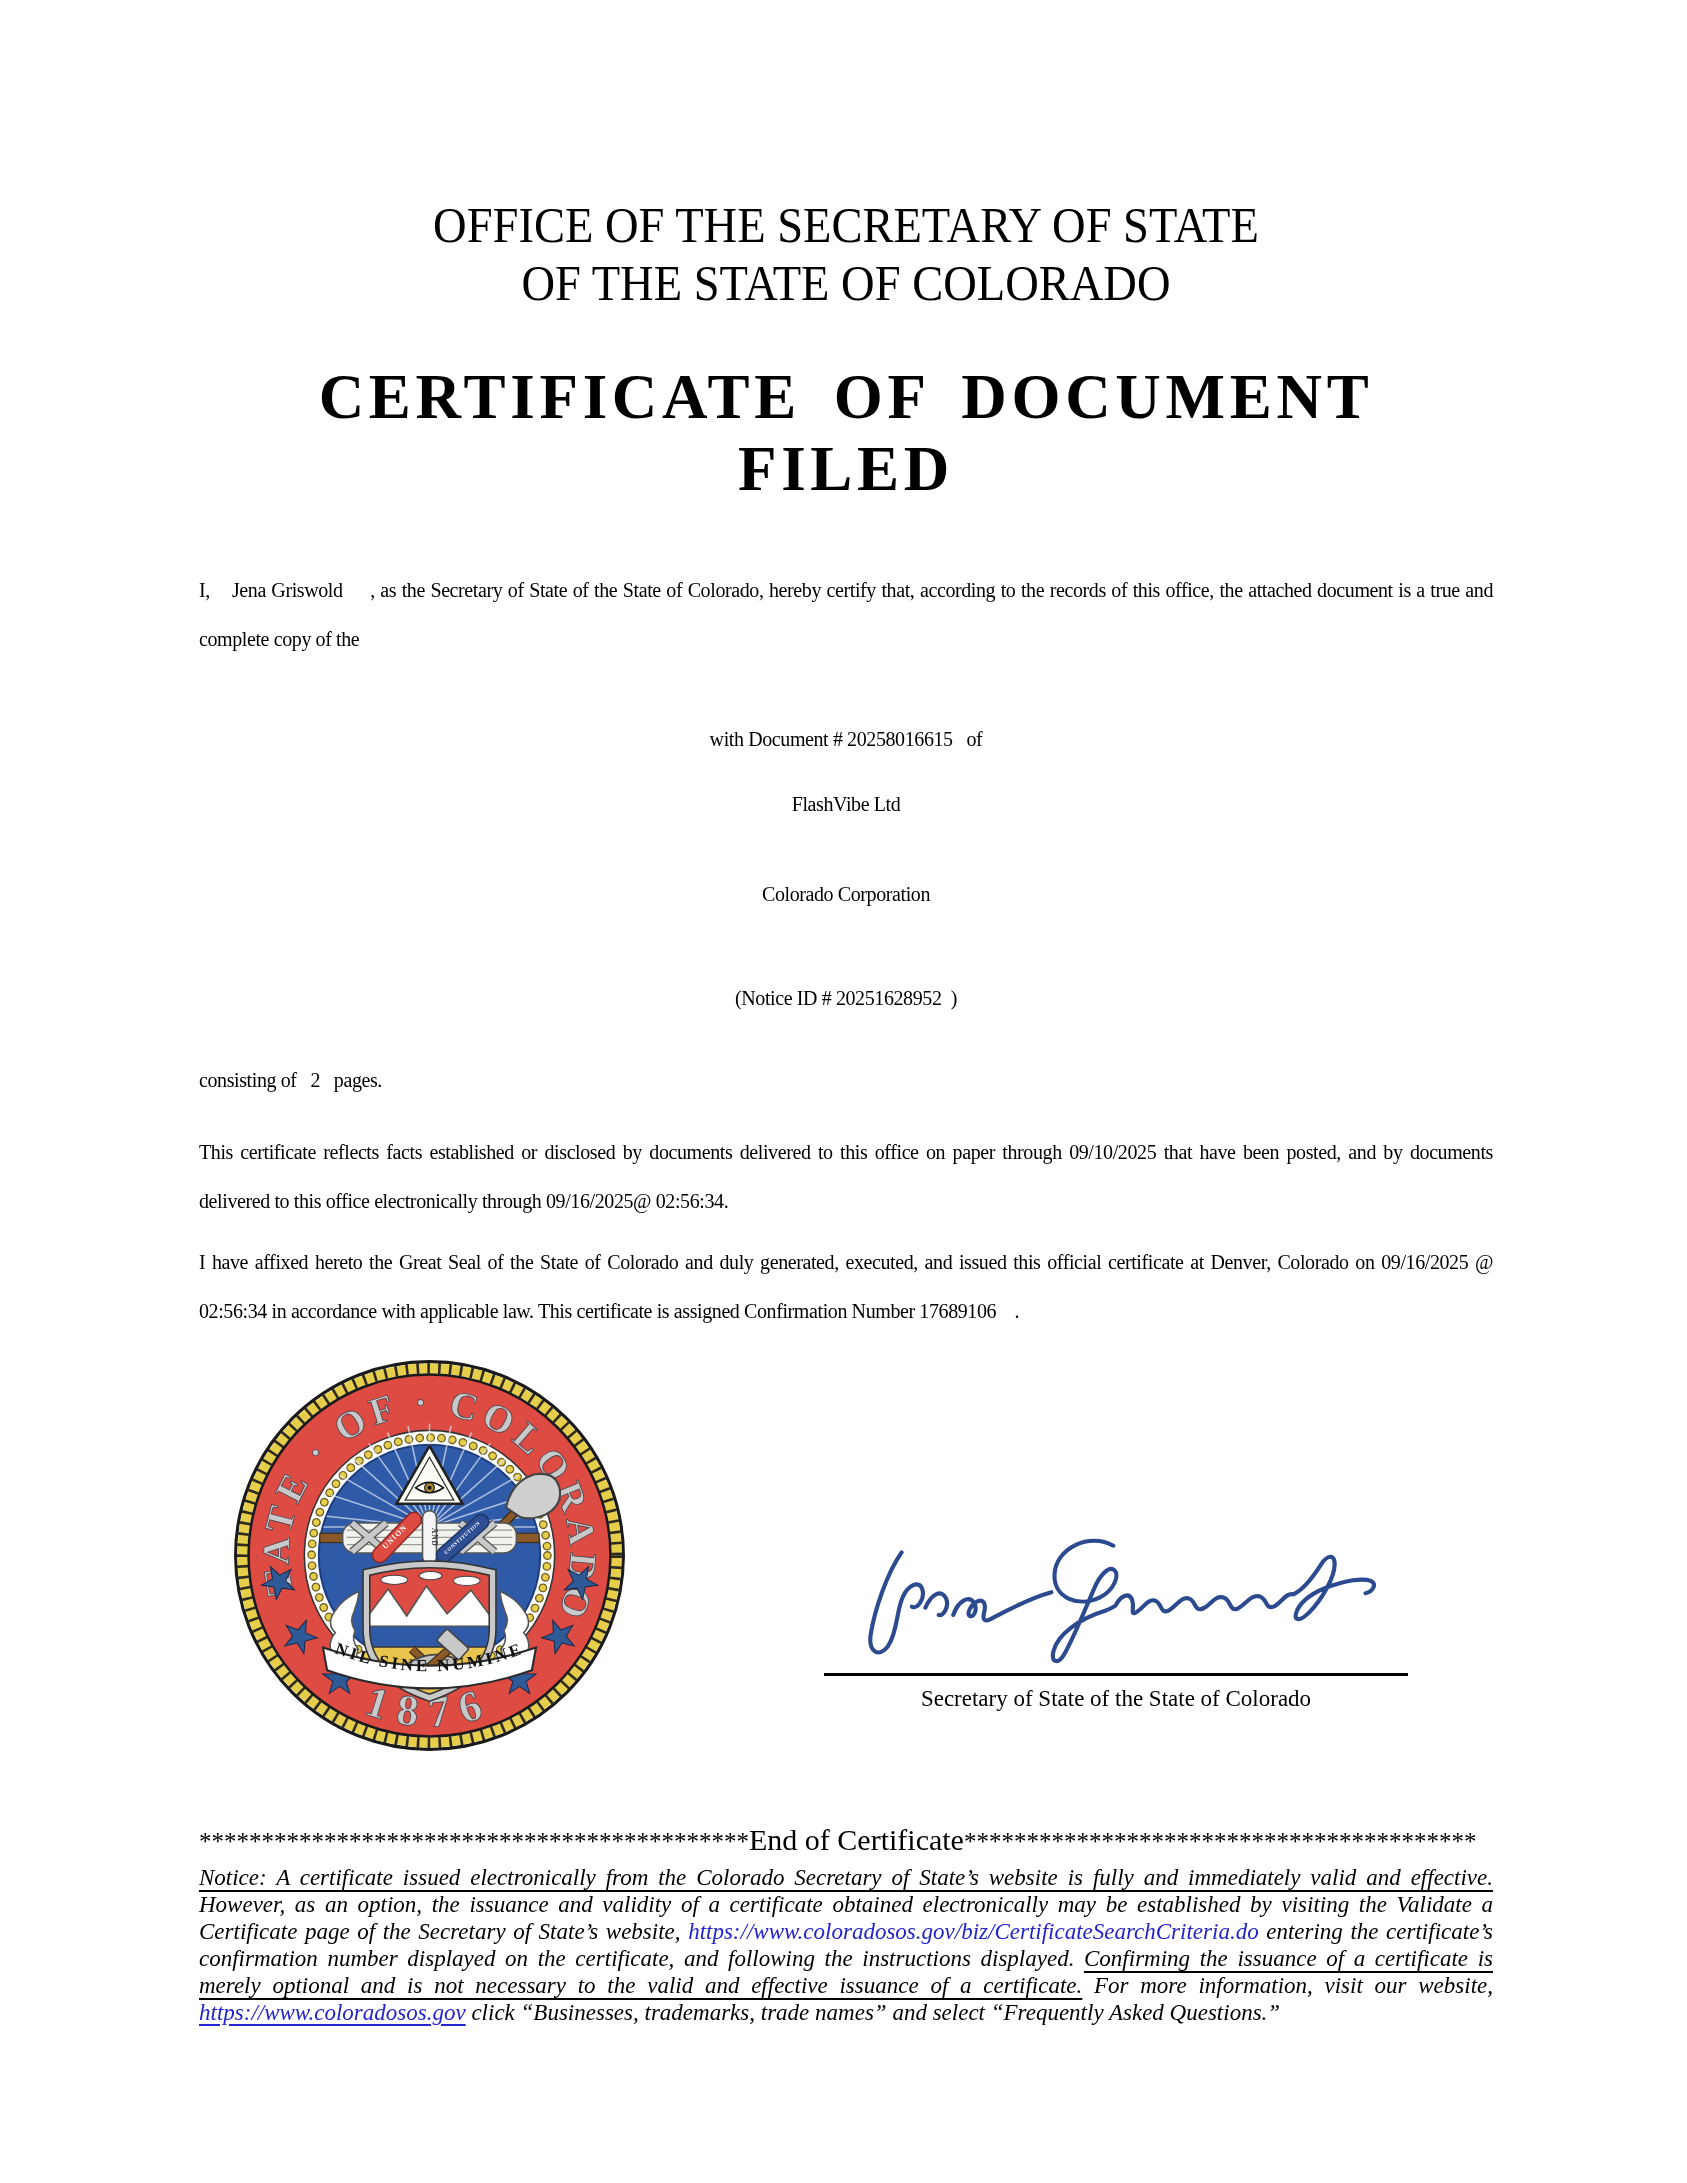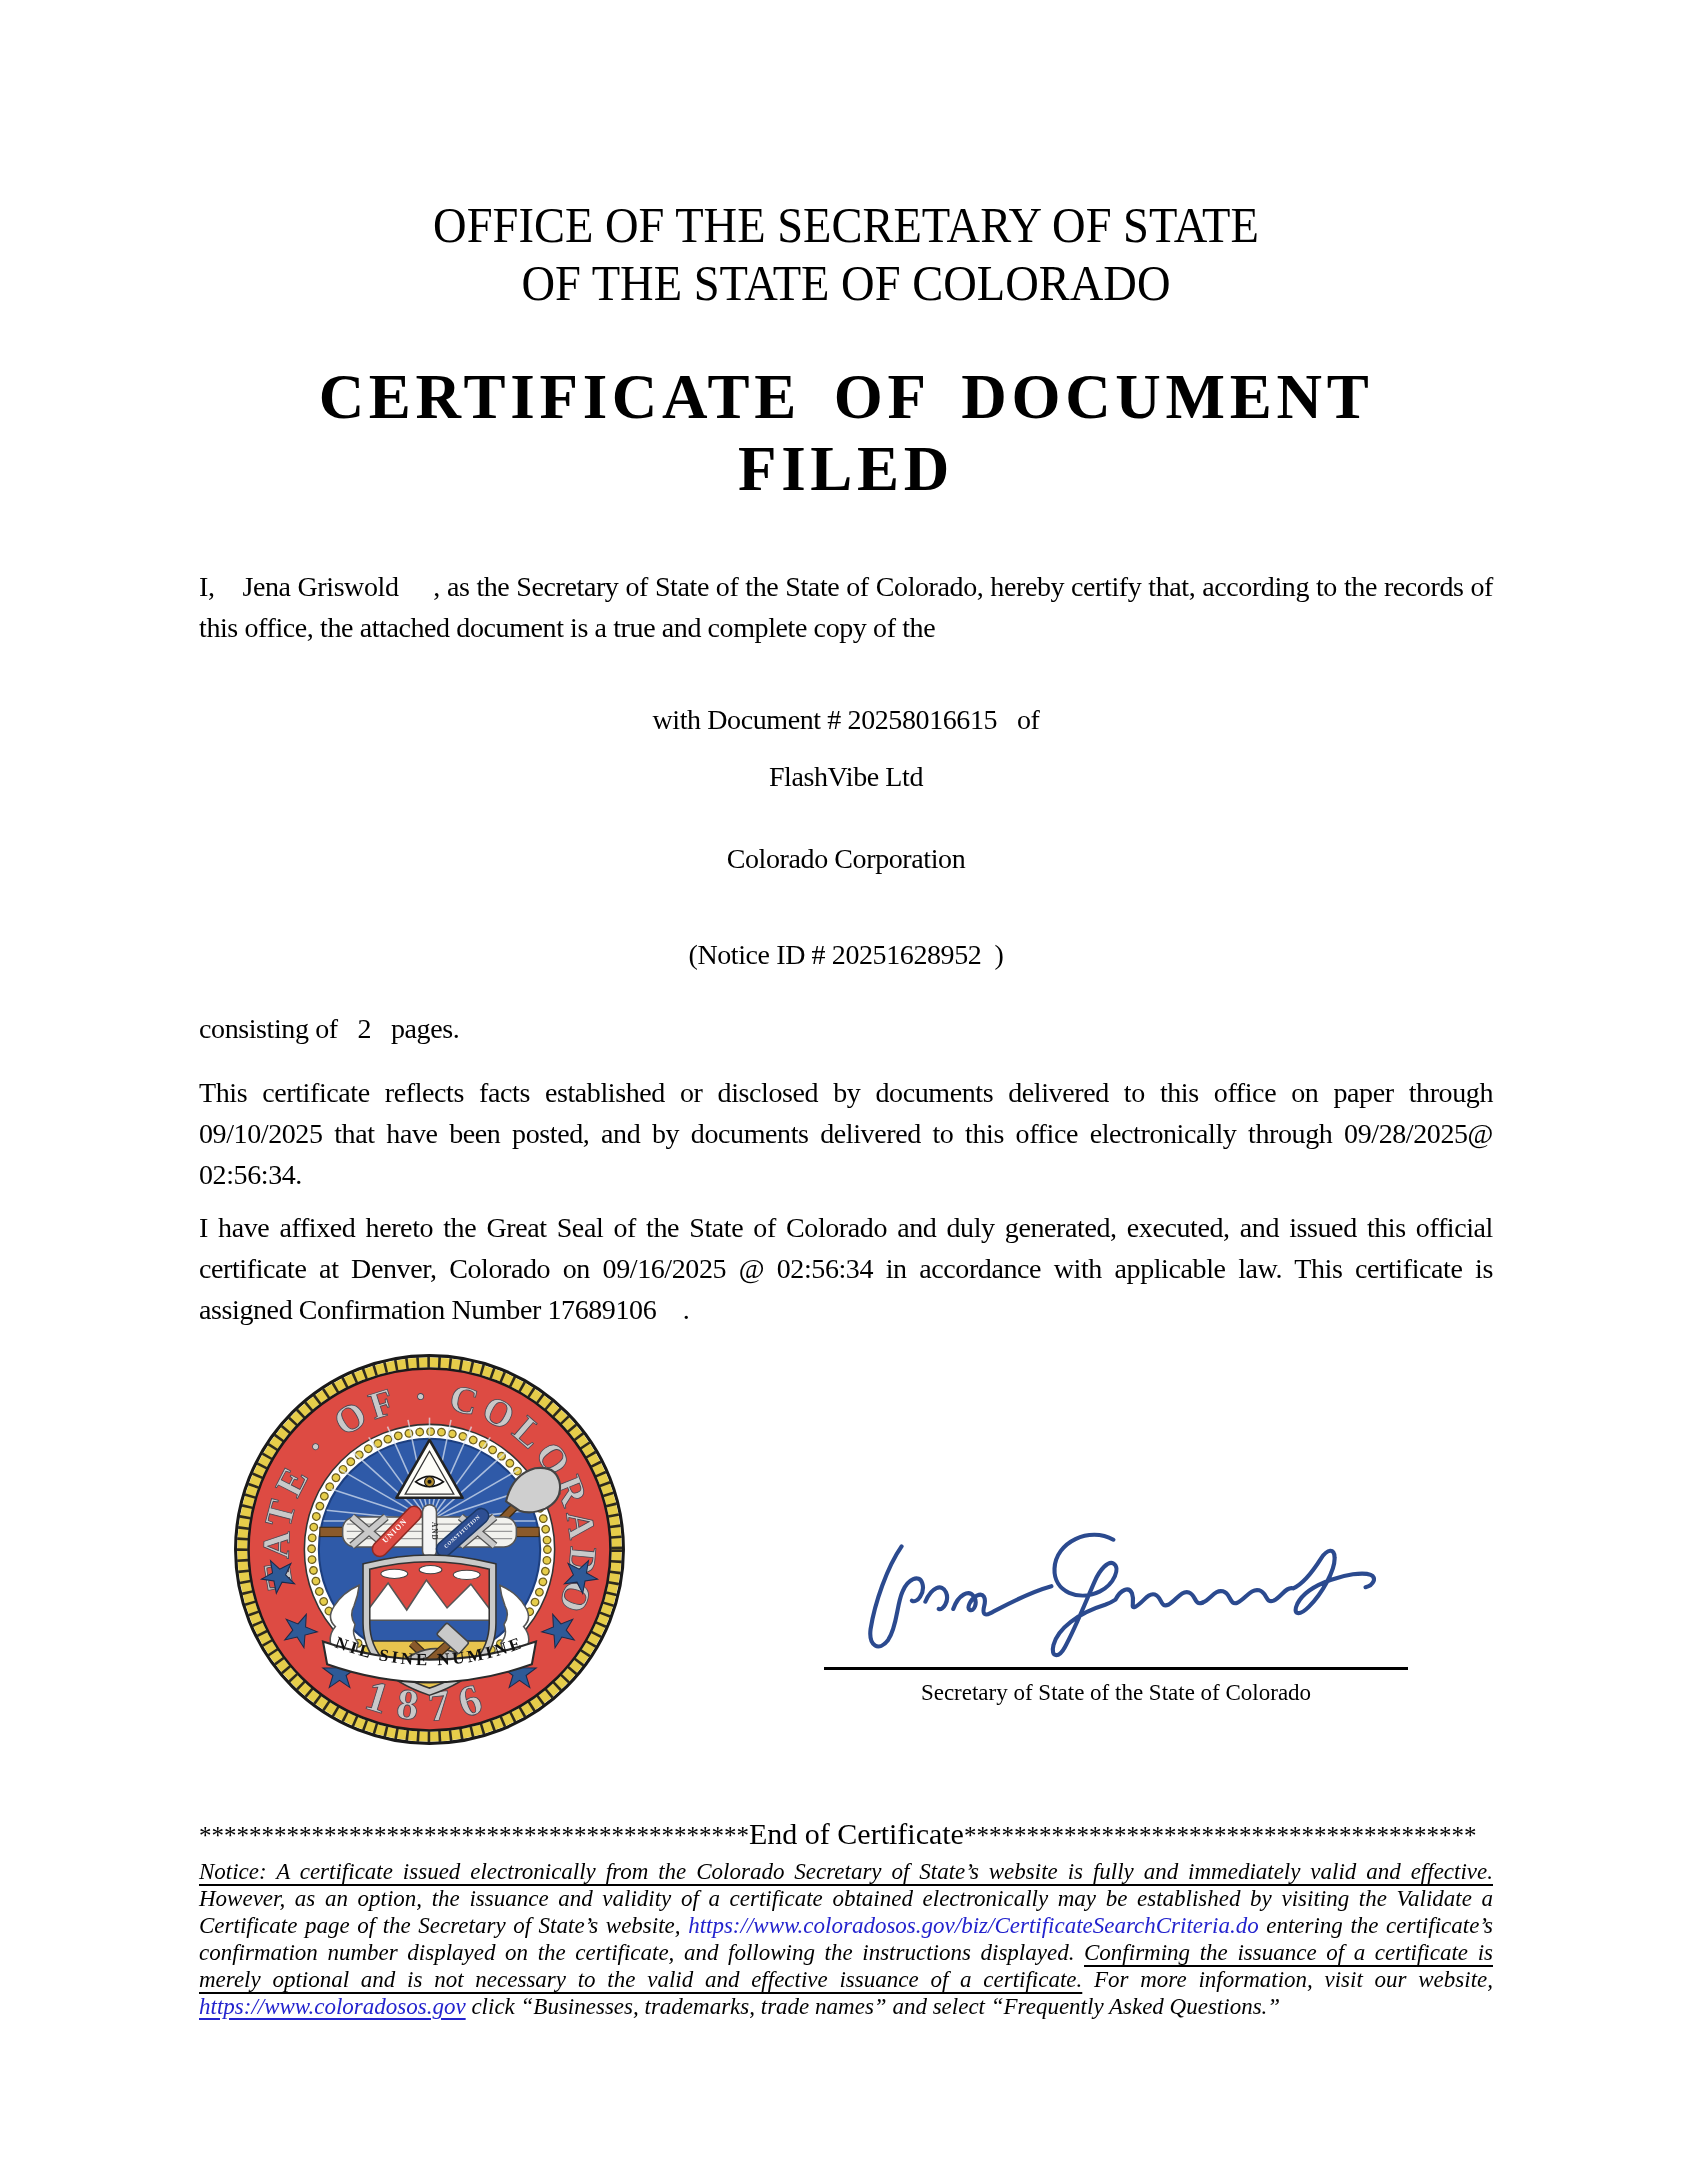--- a/index.html
+++ b/index.html
@@ -12,21 +12,21 @@
     width:1687px;height:2183px;box-sizing:border-box;
     padding:196px 194px 0 199px;
     position:relative;background:#fff;
   }
   .header{text-align:center;font-size:50px;line-height:58px;transform:scaleX(.93);}
   .doc-title{
     margin:49px 0 0 0;text-align:center;font-weight:bold;
     font-size:63px;line-height:72px;letter-spacing:4.7px;word-spacing:12.4px;
   }
   p{margin:0;}
-  .body{font-size:28px;line-height:41px;letter-spacing:-0.4px;}
+  .body{font-size:20px;line-height:49px;letter-spacing:-0.4px;}
   .just{text-align:justify;}
   .center{text-align:center;}
   .intro{margin-top:61px;}
   .seg-u{text-decoration:underline;text-decoration-thickness:2.1px;text-underline-offset:5.2px;}
   .seg-link{color:var(--link);}
   .seg-linku{color:var(--link);text-decoration:underline;text-decoration-thickness:1.6px;text-underline-offset:4.1px;}
   .seal-row{display:flex;align-items:flex-end;margin-top:23px;}
   .seal{width:393px;height:393px;margin-left:34px;flex:0 0 auto;}
   .sig-block{margin-left:auto;margin-right:85px;width:584px;margin-bottom:34px;}
   .sig-svg{display:block;width:584px;height:155px;}
@@ -54,21 +54,21 @@
   <div class="doc-title">CERTIFICATE OF DOCUMENT FILED</div>
 
   <p class="body just intro"><span>I,</span><span class="seg-gap">&nbsp;&nbsp;&nbsp;&nbsp;</span><span class="seg-field">Jena Griswold</span><span class="seg-gap">&nbsp;&nbsp;&nbsp;&nbsp;&nbsp;</span><span>, as the Secretary of State of the State of Colorado, hereby certify that, according to the records of this office, the attached document is a true and complete copy of the</span></p>
 
   <p class="body center" style="margin-top:51px"><span>with Document # </span><span class="seg-field">20258016615</span><span class="seg-gap">&nbsp;&nbsp;&nbsp;</span><span>of</span></p>
   <p class="body center" style="margin-top:15.5px">FlashVibe Ltd</p>
   <p class="body center" style="margin-top:41px">Colorado Corporation</p>
   <p class="body center" style="margin-top:55px"><span>(Notice ID # </span><span class="seg-field">20251628952</span><span class="seg-gap">&nbsp;&nbsp;</span><span>)</span></p>
   <p class="body" style="margin-top:33px"><span>consisting of</span><span class="seg-gap">&nbsp;&nbsp;&nbsp;</span><span class="seg-field">2</span><span class="seg-gap">&nbsp;&nbsp;&nbsp;</span><span>pages.</span></p>
 
-  <p class="body just" style="margin-top:23px"><span>This certificate reflects facts established or disclosed by documents delivered to this office on paper through </span><span class="seg-field">09/10/2025</span><span> that have been posted, and by documents delivered to this office electronically through </span><span class="seg-field">09/28/2025@ 02:56:34</span><span>.</span></p>
+  <p class="body just" style="margin-top:23px"><span>This certificate reflects facts established or disclosed by documents delivered to this office on paper through </span><span class="seg-field">09/10/2025</span><span> that have been posted, and by documents delivered to this office electronically through </span><span class="seg-field">09/16/2025@ 02:56:34</span><span>.</span></p>
   <p class="body just" style="margin-top:12.4px"><span>I have affixed hereto the Great Seal of the State of Colorado and duly generated, executed, and issued this official certificate at Denver, Colorado on </span><span class="seg-field">09/16/2025 @ 02:56:34</span><span> in accordance with applicable law. This certificate is assigned Confirmation Number </span><span class="seg-field">17689106</span><span>&nbsp;&nbsp;&nbsp;&nbsp;.</span></p>
 
   <div class="seal-row">
 
     <svg class="seal" viewBox="-380 -380 760 760" xmlns="http://www.w3.org/2000/svg">
       <defs>
         <path id="arcTop" d="M -256,92 A 272,272 0 1 1 256,92"></path>
         <path id="arcBottom" d="M -170,283 A 330,330 0 0 0 170,283"></path>
         <path id="arcMotto" d="M -180,190 Q 0,258 180,190"></path>
         <clipPath id="shieldClip">

